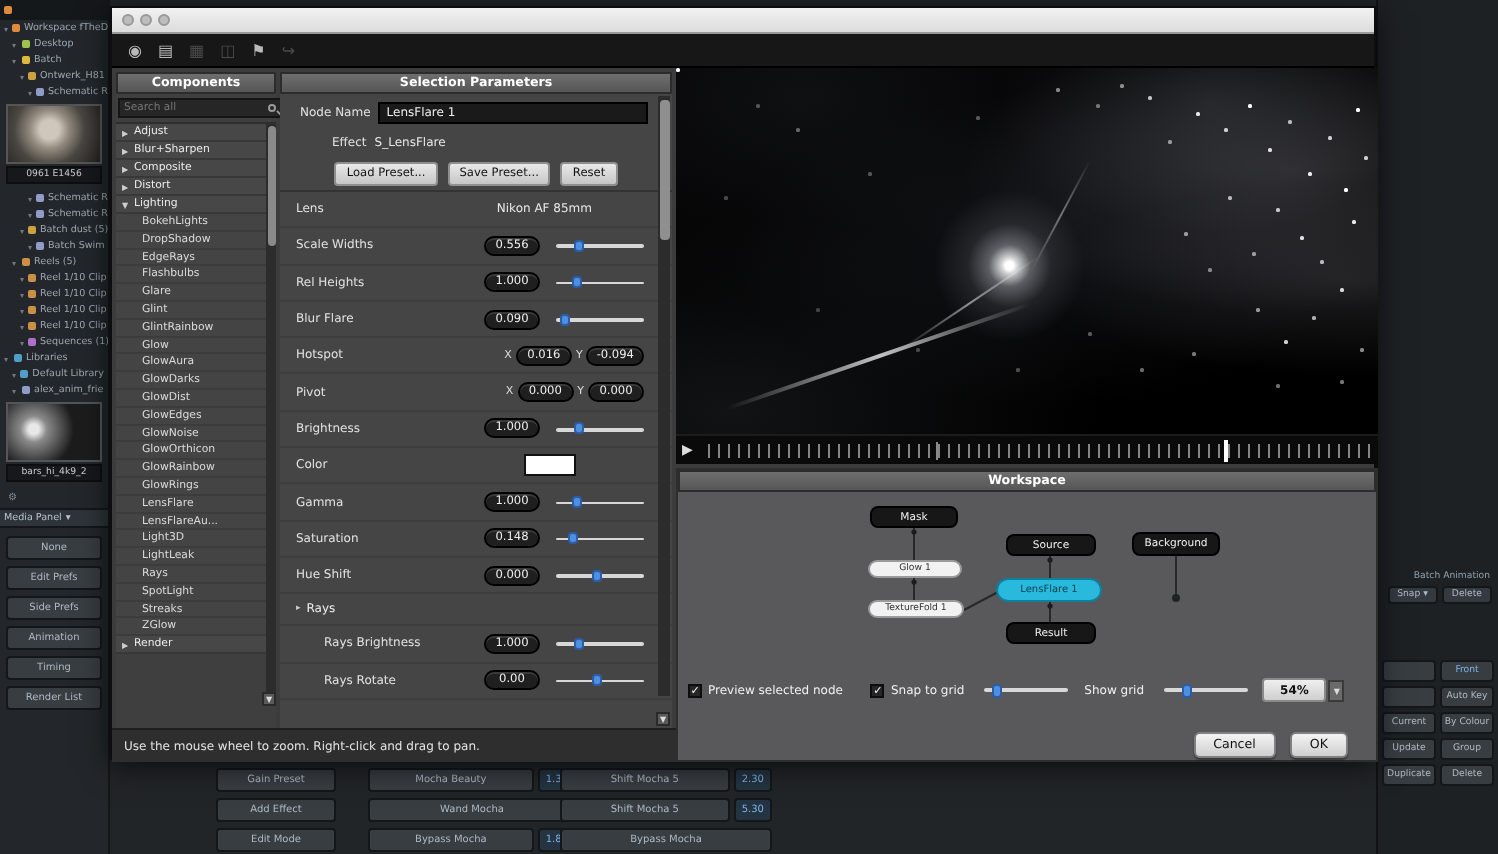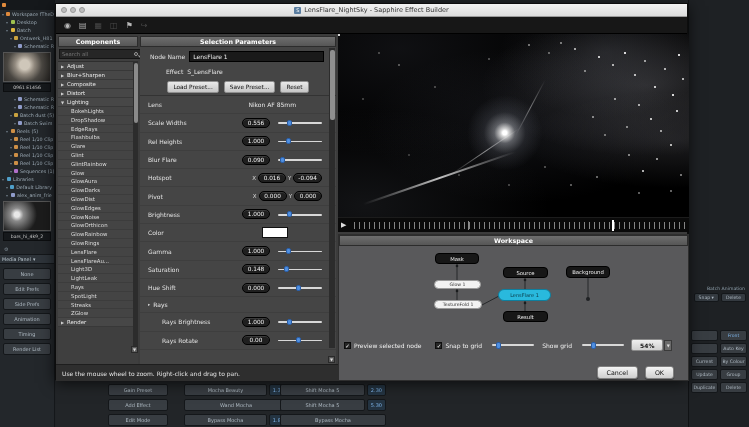--- a/index.html
+++ b/index.html
@@ -340,24 +340,20 @@
   </div>
 
   <div id="dialog">
 
     <div id="titlebar">
       <div class="tdots">
         <span class="tdot"></span>
         <span class="tdot"></span>
         <span class="tdot"></span>
       </div>
-      <div class="ttitle">
-        <span class="tico">S</span>
-        <span>LensFlare_NightSky - Sapphire Effect Builder</span>
-      </div>
     </div>
 
     <div id="dtoolbar">
         <span class="tbico">◉</span>
         <span class="tbico">▤</span>
         <span class="tbico dim">▦</span>
         <span class="tbico dim">◫</span>
         <span class="tbico">⚑</span>
         <span class="tbico dim">↪</span>
       </div>

